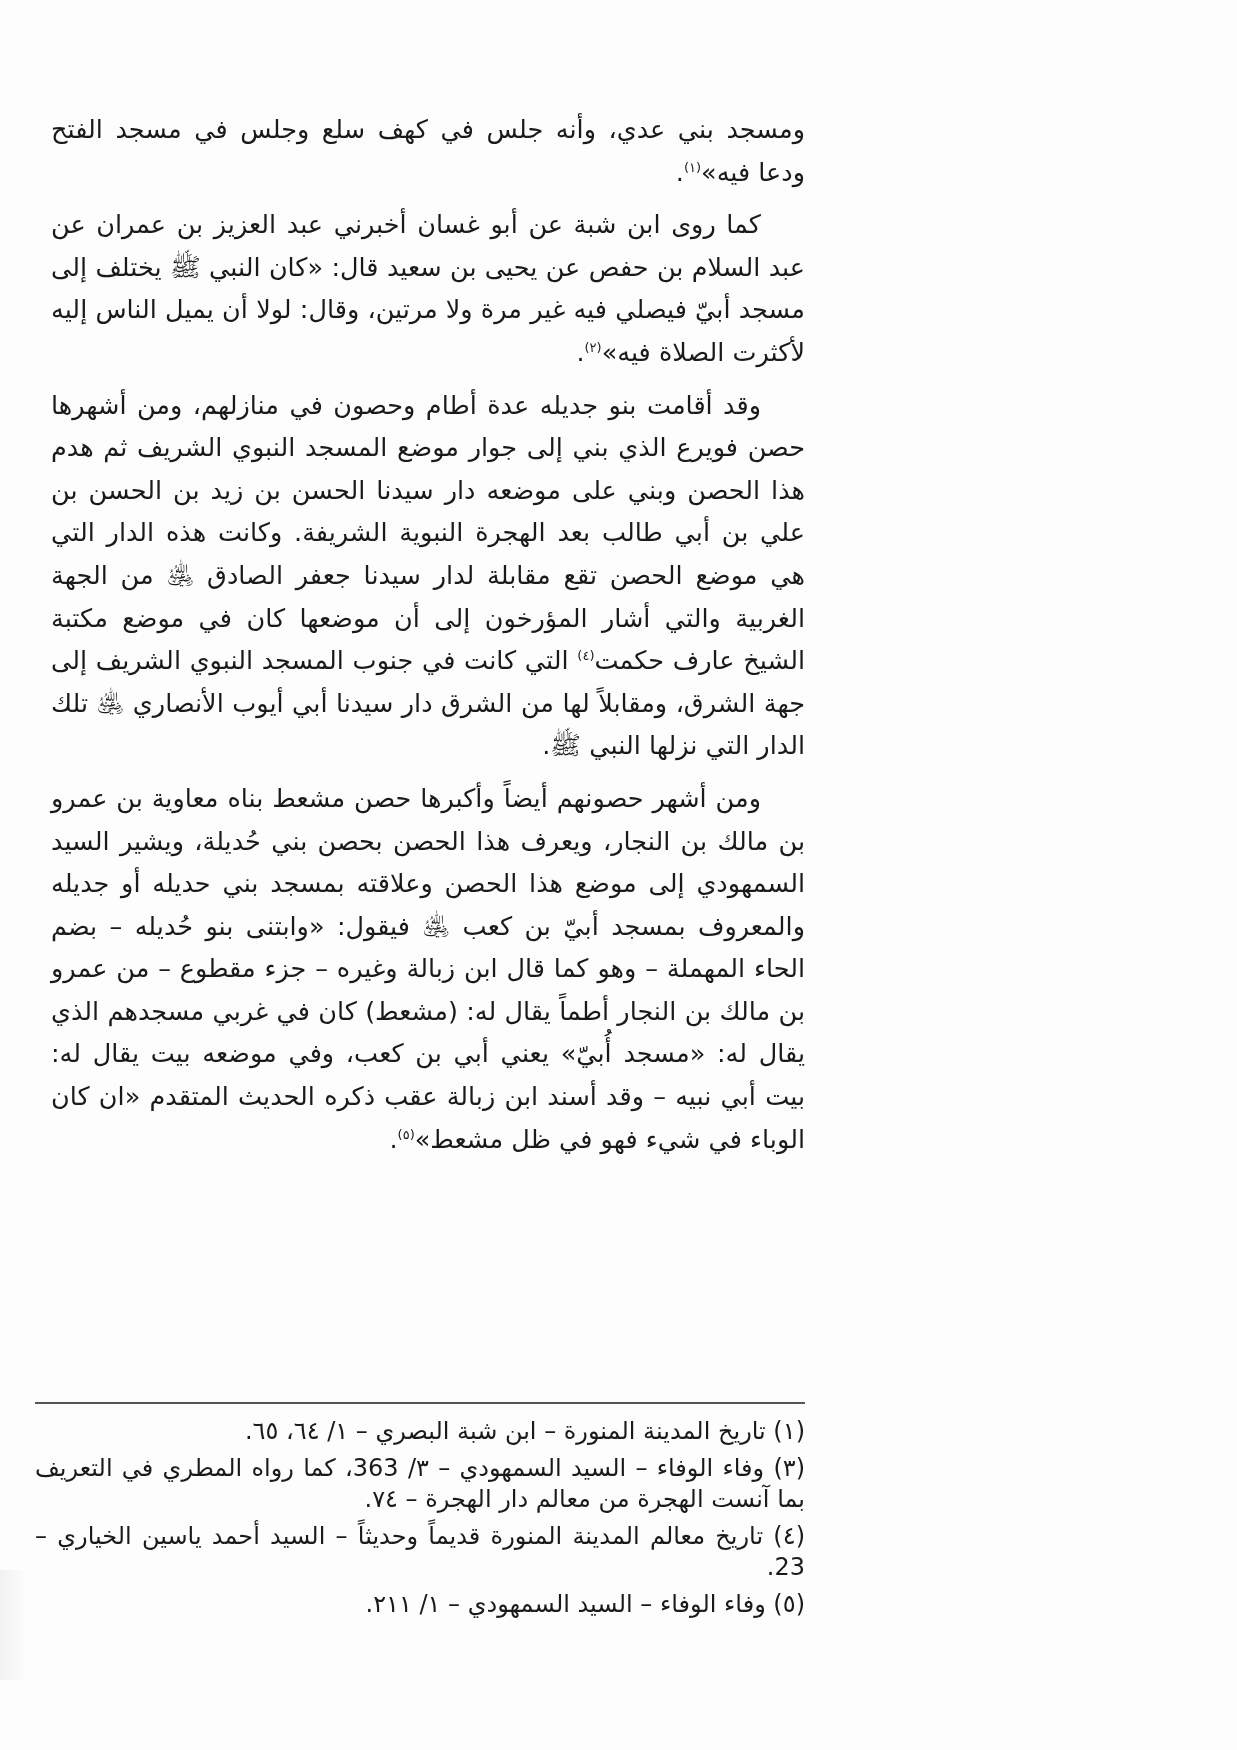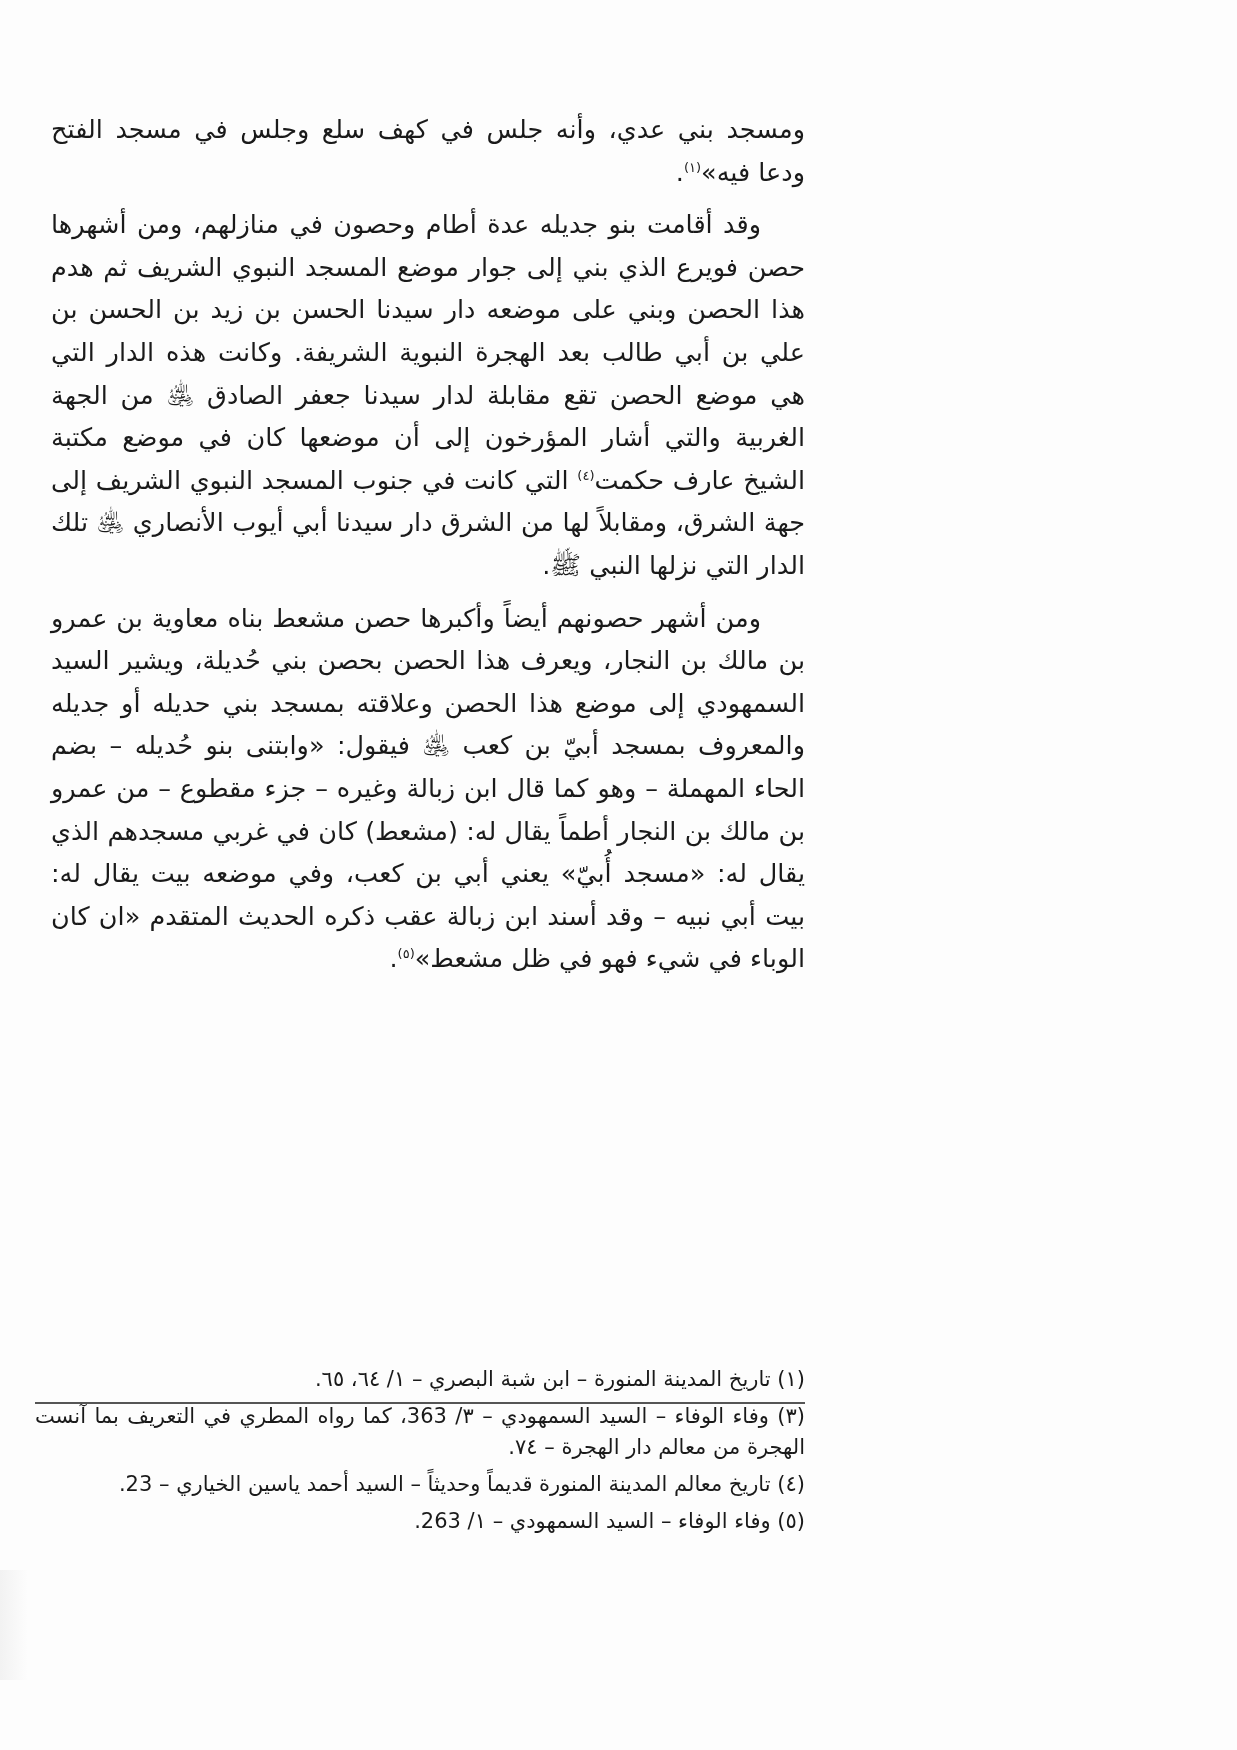--- a/index.html
+++ b/index.html
@@ -46,22 +46,22 @@
     }
     .separator {
       position: absolute;
       left: 35px;
       top: 1402px;
       width: 770px;
       height: 2px;
       background: #555555;
     }
     .footnotes {
-      top: 1364px;
-      font-size: 21px;
+      top: 1416px;
+      font-size: 24px;
       line-height: 31px;
     }
     .footnote {
       margin: 0 0 6px 0;
       padding-right: 0;
     }
     .scan-mark {
       position: absolute;
       left: 0;
       top: 1570px;
@@ -75,30 +75,31 @@
 <body>
 
 <div class="page">
 
   <div class="scan-mark"></div>
 
   <div class="text-block body-text">
 
     <p class="para no-indent"><span>ومسجد بني عدي، وأنه جلس في كهف سلع وجلس في مسجد الفتح ودعا فيه»</span><sup class="fn-ref">(١)</sup><span>.</span></p>
 
+    <p class="para"><span>كما روى ابن شبة عن أبو غسان أخبرني عبد العزيز بن عمران عن عبد السلام بن حفص عن يحيى بن سعيد قال: «كان النبي ﷺ يختلف إلى مسجد أبيّ فيصلي فيه غير مرة ولا مرتين، وقال: لولا أن يميل الناس إليه لأكثرت الصلاة فيه»</span><sup class="fn-ref">(٢)</sup><span>.</span></p>
 
 
     <p class="para"><span>وقد أقامت بنو جديله عدة أطام وحصون في منازلهم، ومن أشهرها حصن فويرع الذي بني إلى جوار موضع المسجد النبوي الشريف ثم هدم هذا الحصن وبني على موضعه دار سيدنا الحسن بن زيد بن الحسن بن علي بن أبي طالب بعد الهجرة النبوية الشريفة. وكانت هذه الدار التي هي موضع الحصن تقع مقابلة لدار سيدنا جعفر الصادق ﵁ من الجهة الغربية والتي أشار المؤرخون إلى أن موضعها كان في موضع مكتبة الشيخ عارف حكمت</span><sup class="fn-ref">(٤)</sup><span> التي كانت في جنوب المسجد النبوي الشريف إلى جهة الشرق، ومقابلاً لها من الشرق دار سيدنا أبي أيوب الأنصاري ﵁ تلك الدار التي نزلها النبي ﷺ.</span></p>
 
     <p class="para"><span>ومن أشهر حصونهم أيضاً وأكبرها حصن مشعط بناه معاوية بن عمرو بن مالك بن النجار، ويعرف هذا الحصن بحصن بني حُديلة، ويشير السيد السمهودي إلى موضع هذا الحصن وعلاقته بمسجد بني حديله أو جديله والمعروف بمسجد أبيّ بن كعب ﵁ فيقول: «وابتنى بنو حُديله – بضم الحاء المهملة – وهو كما قال ابن زبالة وغيره – جزء مقطوع – من عمرو بن مالك بن النجار أطماً يقال له: (مشعط) كان في غربي مسجدهم الذي يقال له: «مسجد أُبيّ» يعني أبي بن كعب، وفي موضعه بيت يقال له: بيت أبي نبيه – وقد أسند ابن زبالة عقب ذكره الحديث المتقدم «ان كان الوباء في شيء فهو في ظل مشعط»</span><sup class="fn-ref">(٥)</sup><span>.</span></p>
 
   </div>
 
   <div class="separator"></div>
 
   <div class="text-block footnotes">
     <div class="footnote"><span>(١)</span> <span>تاريخ المدينة المنورة – ابن شبة البصري – ١/ ٦٤، ٦٥.</span></div>
     <div class="footnote"><span>(٣)</span> <span>وفاء الوفاء – السيد السمهودي – ٣/ 363، كما رواه المطري في التعريف بما آنست الهجرة من معالم دار الهجرة – ٧٤.</span></div>
     <div class="footnote"><span>(٤)</span> <span>تاريخ معالم المدينة المنورة قديماً وحديثاً – السيد أحمد ياسين الخياري – 23.</span></div>
-    <div class="footnote"><span>(٥)</span> <span>وفاء الوفاء – السيد السمهودي – ١/ 263.</span></div>
+    <div class="footnote"><span>(٥)</span> <span>وفاء الوفاء – السيد السمهودي – ١/ ٢١١.</span></div>
   </div>
 
 </div>
 
 </body></html>

